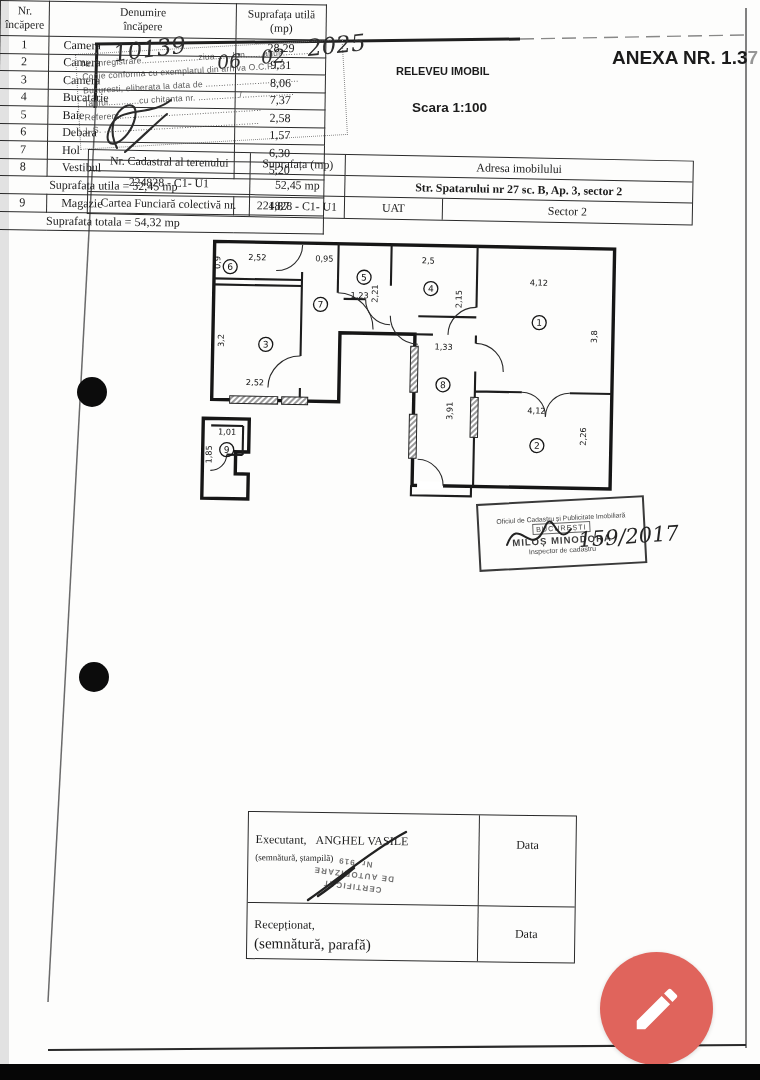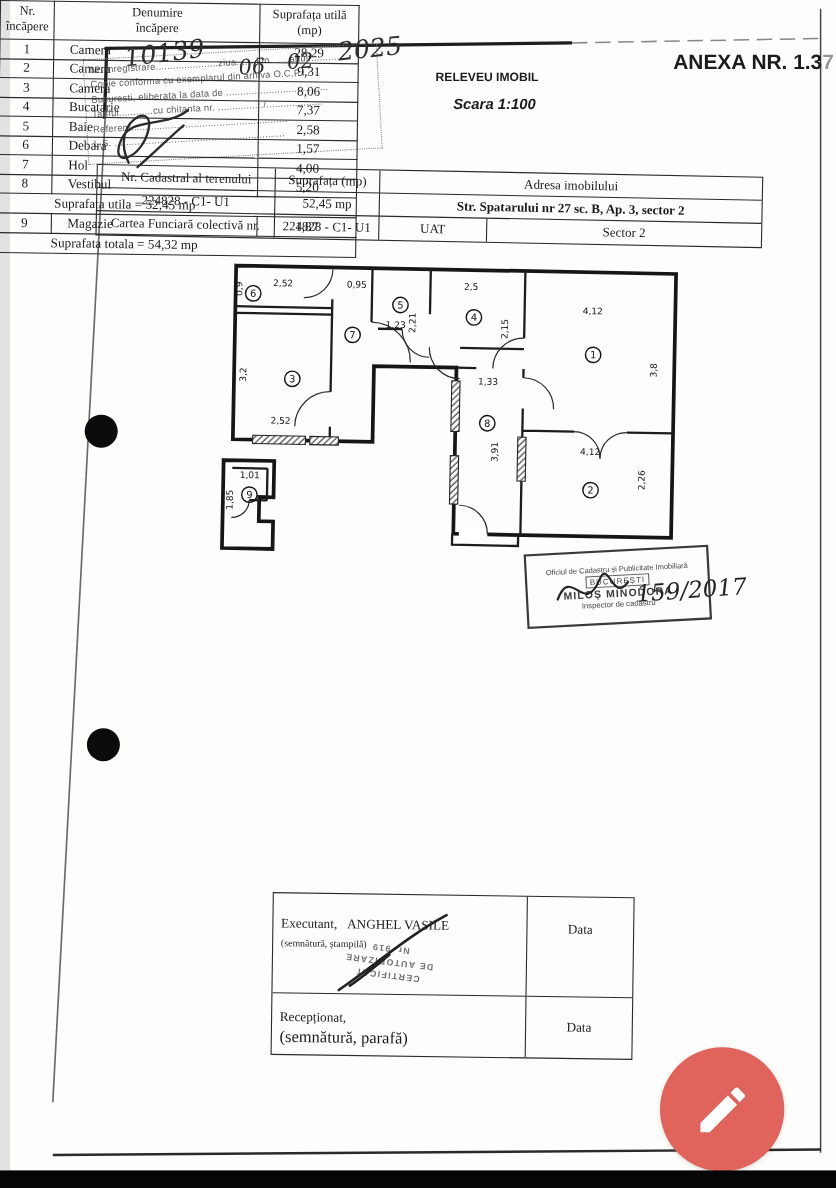--- a/index.html
+++ b/index.html
@@ -18,21 +18,21 @@
   .hw{font-family:"DejaVu Serif",serif;font-style:italic;color:#2e2e2e;}
   .hw-nr{left:38px;top:-6px;font-size:23px;transform:rotate(-7deg);}
   .hw-day{left:142px;top:8px;font-size:19px;transform:rotate(-5deg);}
   .hw-mon{left:186px;top:3px;font-size:19px;transform:rotate(-4deg);}
   .hw-yr{left:232px;top:-10px;font-size:23px;transform:rotate(-6deg);}
 
   
   .anexa{left:612px;top:47px;font-family:"Liberation Sans",sans-serif;font-weight:bold;font-size:19px;}
   .anexa .cut{opacity:.45;}
   .doc-title{left:396px;top:65px;font-family:"Liberation Sans",sans-serif;font-weight:bold;font-size:11px;}
-  .doc-scale{left:412px;top:87px;font-family:"Liberation Sans",sans-serif;font-weight:bold;font-size:13.5px;font-style:italic;}
+  .doc-scale{left:412px;top:100px;font-family:"Liberation Sans",sans-serif;font-weight:bold;font-size:13.5px;}
 
   
   .tt{left:88px;top:149px;width:604px;display:grid;grid-template-columns:162px 95px 98px 249px;
       grid-auto-rows:21px;border:1.4px solid #2a2a2a;transform:rotate(1.1deg);transform-origin:left top;
       font-size:11.8px;}
   .tt>div{border-right:1.2px solid #2a2a2a;border-bottom:1.2px solid #2a2a2a;display:flex;
       align-items:center;justify-content:center;text-align:center;overflow:hidden;}
   .tt>div.last{border-right:none;}
   .tt>div.bot{border-bottom:none;}
   .tt .span2{grid-column:3/5;}
@@ -271,21 +271,21 @@
           <td class="num">2,58</td>
         </tr>
         <tr>
           <td class="nr">6</td>
           <td class="den">Debara</td>
           <td class="num">1,57</td>
         </tr>
         <tr>
           <td class="nr">7</td>
           <td class="den">Hol</td>
-          <td class="num">4,00</td>
+          <td class="num">6,30</td>
         </tr>
         <tr>
           <td class="nr">8</td>
           <td class="den">Vestibul</td>
           <td class="num">5,20</td>
         </tr>
         <tr>
           <td colspan="3" class="merged">Suprafata utila = 52,45 mp</td>
         </tr>
         <tr>

